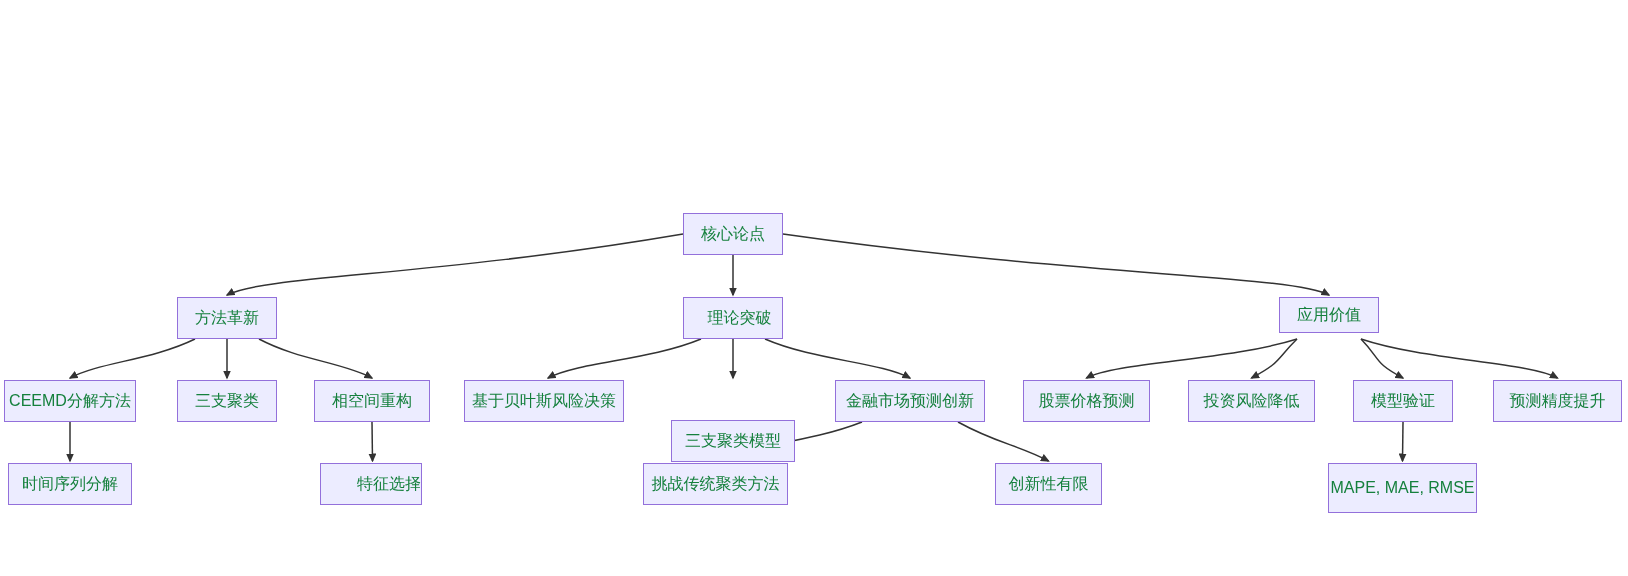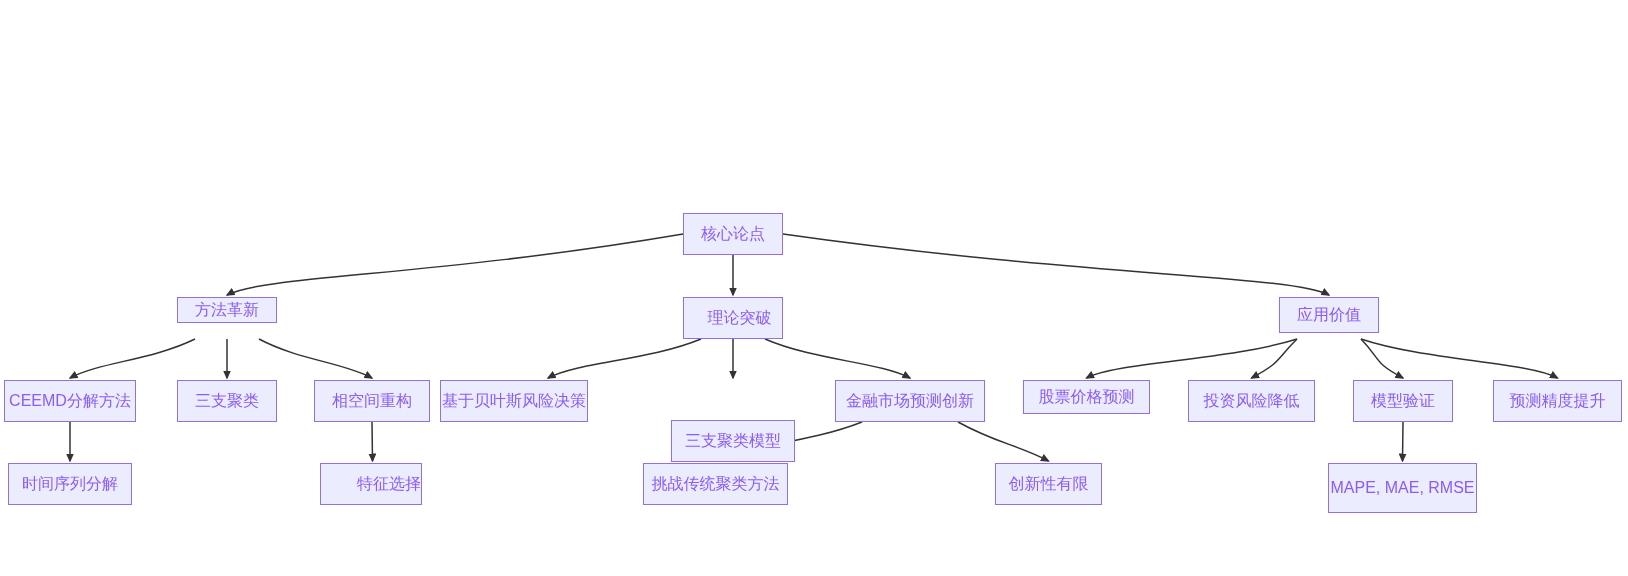--- a/index.html
+++ b/index.html
@@ -21,21 +21,21 @@
     top: 0;
     width: 1628px;
     height: 576px;
     pointer-events: none;
   }
   .node {
     position: absolute;
     box-sizing: border-box;
     background: #ECECFF;
     border: 1px solid #9370DB;
-    color: #8b5cf6;
+    color: #15803d;
     font-size: 16px;
     display: flex;
     align-items: center;
     justify-content: center;
     text-align: center;
     white-space: nowrap;
     line-height: 1;
   }
   .edge {
     fill: none;
@@ -69,30 +69,30 @@
         <path class="edge" d="M 958 422 C 996.78 443.45, 1018.5 445, 1048.5 461" marker-end="url(#arrowhead)"></path>
         <path class="edge" d="M 1297 339 C 1229.1 360.45, 1116.5 362, 1086.5 378" marker-end="url(#arrowhead)"></path>
         <path class="edge" d="M 1297 339 C 1275.3 360.45, 1281.5 362, 1251.5 378" marker-end="url(#arrowhead)"></path>
         <path class="edge" d="M 1361 339 C 1381.72 360.45, 1373 362, 1403 378" marker-end="url(#arrowhead)"></path>
         <path class="edge" d="M 1361 339 C 1424.98 360.45, 1527.5 362, 1557.5 378" marker-end="url(#arrowhead)"></path>
         <path class="edge" d="M 1403 422 L 1402.5 461" marker-end="url(#arrowhead)"></path>
       </g>
   </svg>
   <div id="nodes">
       <div class="node" style="left: 683px; top: 213px; width: 100px; height: 42px;">核心论点</div>
-      <div class="node" style="left: 177px; top: 297px; width: 100px; height: 26px;">方法革新</div>
+      <div class="node" style="left: 177px; top: 297px; width: 100px; height: 42px;">方法革新</div>
       <div class="node" style="left: 683px; top: 297px; width: 100px; height: 42px; padding-left: 13px;">理论突破</div>
       <div class="node" style="left: 1279px; top: 297px; width: 100px; height: 36px;">应用价值</div>
       <div class="node" style="left: 4px; top: 380px; width: 132px; height: 42px;">CEEMD分解方法</div>
       <div class="node" style="left: 177px; top: 380px; width: 100px; height: 42px;">三支聚类</div>
       <div class="node" style="left: 314px; top: 380px; width: 116px; height: 42px;">相空间重构</div>
-      <div class="node" style="left: 440px; top: 380px; width: 148px; height: 42px;">基于贝叶斯风险决策</div>
+      <div class="node" style="left: 464px; top: 380px; width: 160px; height: 42px;">基于贝叶斯风险决策</div>
       <div class="node" style="left: 671px; top: 380px; width: 124px; height: 42px; margin-top: 40px;">三支聚类模型</div>
       <div class="node" style="left: 835px; top: 380px; width: 150px; height: 42px;">金融市场预测创新</div>
-      <div class="node" style="left: 1023px; top: 380px; width: 127px; height: 34px;">股票价格预测</div>
+      <div class="node" style="left: 1023px; top: 380px; width: 127px; height: 42px;">股票价格预测</div>
       <div class="node" style="left: 1188px; top: 380px; width: 127px; height: 42px;">投资风险降低</div>
       <div class="node" style="left: 1353px; top: 380px; width: 100px; height: 42px;">模型验证</div>
       <div class="node" style="left: 1493px; top: 380px; width: 129px; height: 42px;">预测精度提升</div>
       <div class="node" style="left: 8px; top: 463px; width: 124px; height: 42px;">时间序列分解</div>
       <div class="node" style="left: 320px; top: 463px; width: 102px; height: 42px; padding-left: 36px;">特征选择</div>
       <div class="node" style="left: 643px; top: 463px; width: 145px; height: 42px;">挑战传统聚类方法</div>
       <div class="node" style="left: 995px; top: 463px; width: 107px; height: 42px;">创新性有限</div>
       <div class="node" style="left: 1328px; top: 463px; width: 149px; height: 50px;">MAPE, MAE, RMSE</div>
     </div>
 </div>

